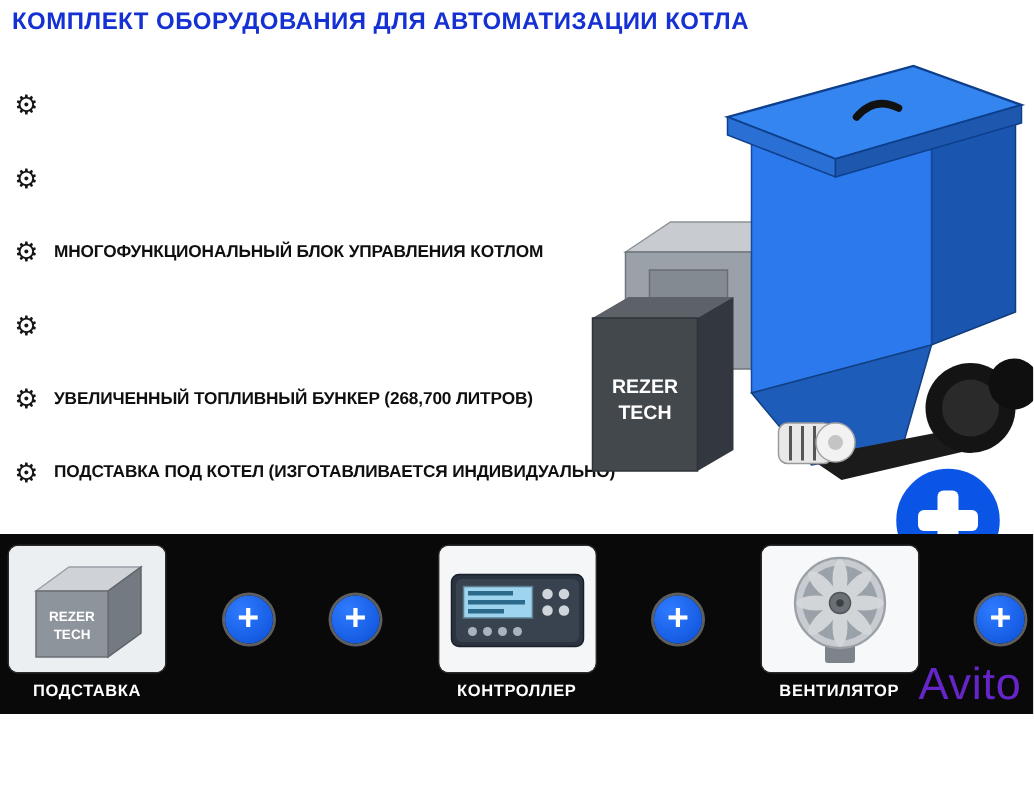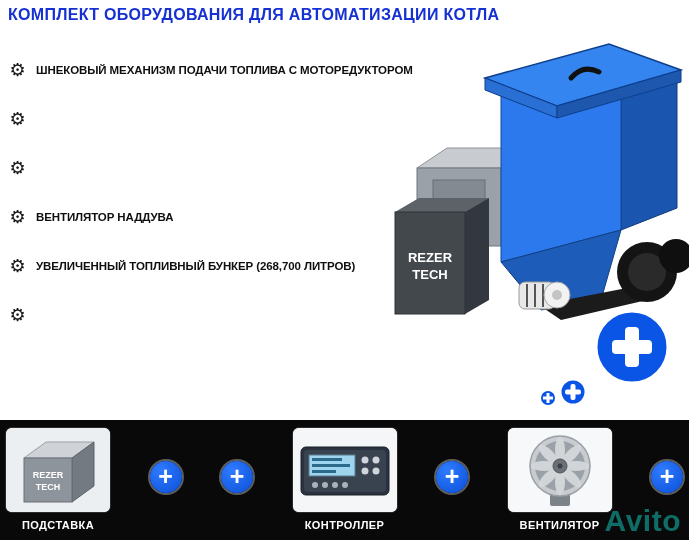--- a/index.html
+++ b/index.html
@@ -1,18 +1,18 @@
 <!DOCTYPE html>
 <html><head>
 <meta charset="utf-8">
 <style>
   * { margin:0; padding:0; box-sizing:border-box; }
   body { font-family:"Liberation Sans", sans-serif; }
   .page {
-    position:relative; width:689px; height:540px;
+    position:relative; width:689px; height:476px;
     background:#ffffff; overflow:hidden;
   }
   .title {
     position:absolute; left:8px; top:6px;
     font-size:16px; font-weight:700; letter-spacing:0.3px;
     color:#1531d3; white-space:nowrap;
   }
   .features { position:absolute; left:8px; top:60px; width:450px; }
   .feature { display:flex; align-items:center; gap:9px; height:20px; margin-bottom:29px; }
   .bullet {
@@ -45,52 +45,52 @@
     flex:0 0 32px; width:32px; height:32px; margin-top:33px;
     border-radius:50%;
     background:radial-gradient(circle at 35% 30%, #2f7bff, #0a4fd6);
     box-shadow:0 0 0 2px rgba(255,255,255,0.35);
     color:#ffffff; font-size:25px; font-weight:700; line-height:1;
     display:flex; align-items:center; justify-content:center;
     padding-bottom:2px;
   }
   .avito {
     position:absolute; right:8px; bottom:2px;
-    font-size:30px; font-weight:700; color:#0f766e; opacity:0.92;
+    font-size:30px; font-weight:400; color:#6d28d9; opacity:0.92;
     letter-spacing:0.5px;
   }
 </style>
 </head>
 <body>
 
 <div class="page">
 
   <div class="title">КОМПЛЕКТ ОБОРУДОВАНИЯ ДЛЯ АВТОМАТИЗАЦИИ КОТЛА</div>
 
   <div class="features">
     <div class="feature">
       <span class="bullet">⚙</span>
-      <span class="feature-label">ШНЕКОВЫЙ МЕХАНИЗМ ПОДАЧИ ТОПЛИВА С МОТОРЕДУКТОРОМ</span>
-    </div>
-    <div class="feature">
-      <span class="bullet">⚙</span>
-    </div>
-    <div class="feature">
-      <span class="bullet">⚙</span>
-    </div>
-    <div class="feature">
-      <span class="bullet">⚙</span>
-      <span class="feature-label">ВЕНТИЛЯТОР НАДДУВА</span>
+    </div>
+    <div class="feature">
+      <span class="bullet">⚙</span>
+    </div>
+    <div class="feature">
+      <span class="bullet">⚙</span>
+      <span class="feature-label">МНОГОФУНКЦИОНАЛЬНЫЙ БЛОК УПРАВЛЕНИЯ КОТЛОМ</span>
+    </div>
+    <div class="feature">
+      <span class="bullet">⚙</span>
     </div>
     <div class="feature">
       <span class="bullet">⚙</span>
       <span class="feature-label">УВЕЛИЧЕННЫЙ ТОПЛИВНЫЙ БУНКЕР (268,700 ЛИТРОВ)</span>
     </div>
     <div class="feature">
       <span class="bullet">⚙</span>
+      <span class="feature-label">ПОДСТАВКА ПОД КОТЕЛ (ИЗГОТАВЛИВАЕТСЯ ИНДИВИДУАЛЬНО)</span>
     </div>
   </div>
 
   <div class="product">
     <svg viewBox="0 0 300 420">
 
       <g>
         <polygon points="28,168 58,148 142,148 112,168" fill="#c8ccd1" stroke="#8d9298" stroke-width="1"></polygon>
         <polygon points="112,168 142,148 142,226 112,246" fill="#7e848b" stroke="#666c72" stroke-width="1"></polygon>
         <rect x="28" y="168" width="84" height="78" fill="#9ba1a8" stroke="#70757c" stroke-width="1"></rect>

